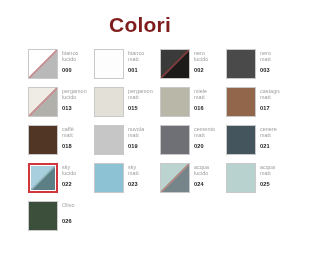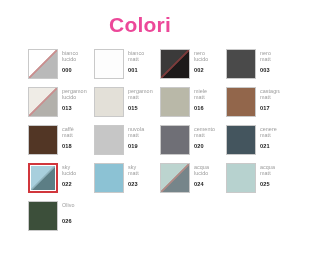--- a/index.html
+++ b/index.html
@@ -6,21 +6,21 @@
   body{
     width:280px;height:280px;overflow:hidden;
     background:#ffffff;
     font-family:"Liberation Sans","DejaVu Sans",sans-serif;
     -webkit-font-smoothing:antialiased;
   }
   #page-title{
     text-align:center;
     font-size:21px;
     font-weight:bold;
-    color:#ec4899;
+    color:#7f1d1d;
     letter-spacing:0.2px;
     margin:0;
     padding-top:14px;
     line-height:1;
   }
   #swatch-grid{
     margin-top:14px;
     padding-left:28px;
     display:grid;
     grid-template-columns:repeat(4,62px);

